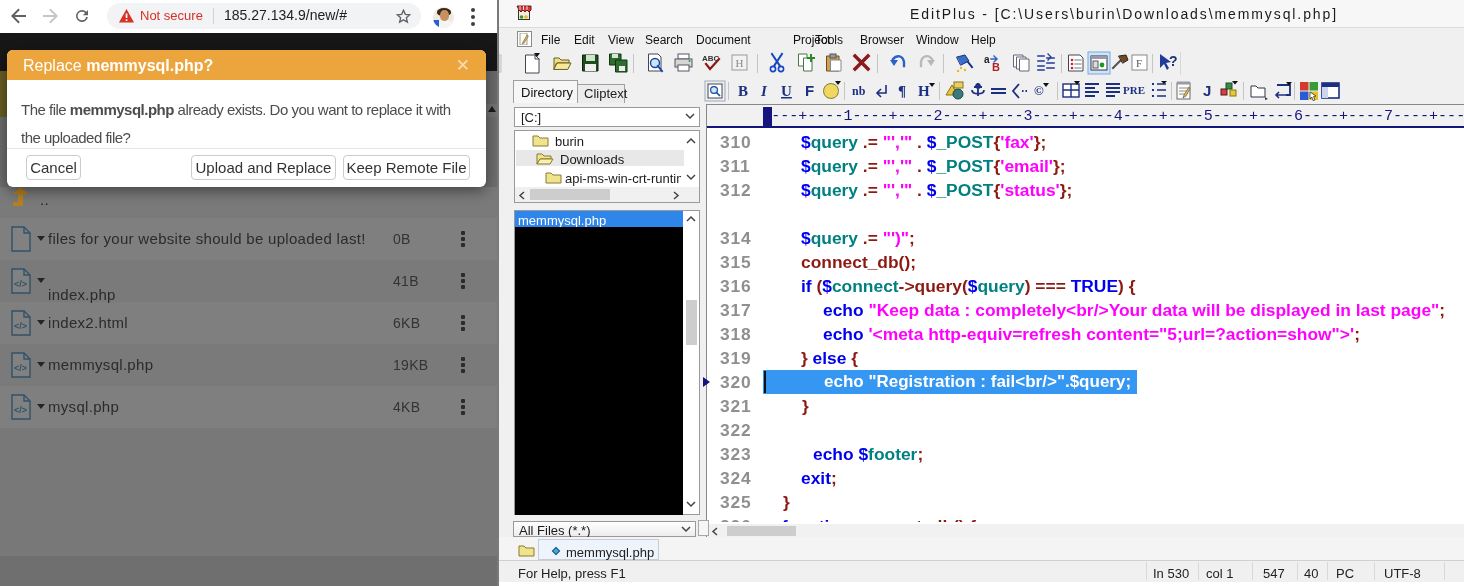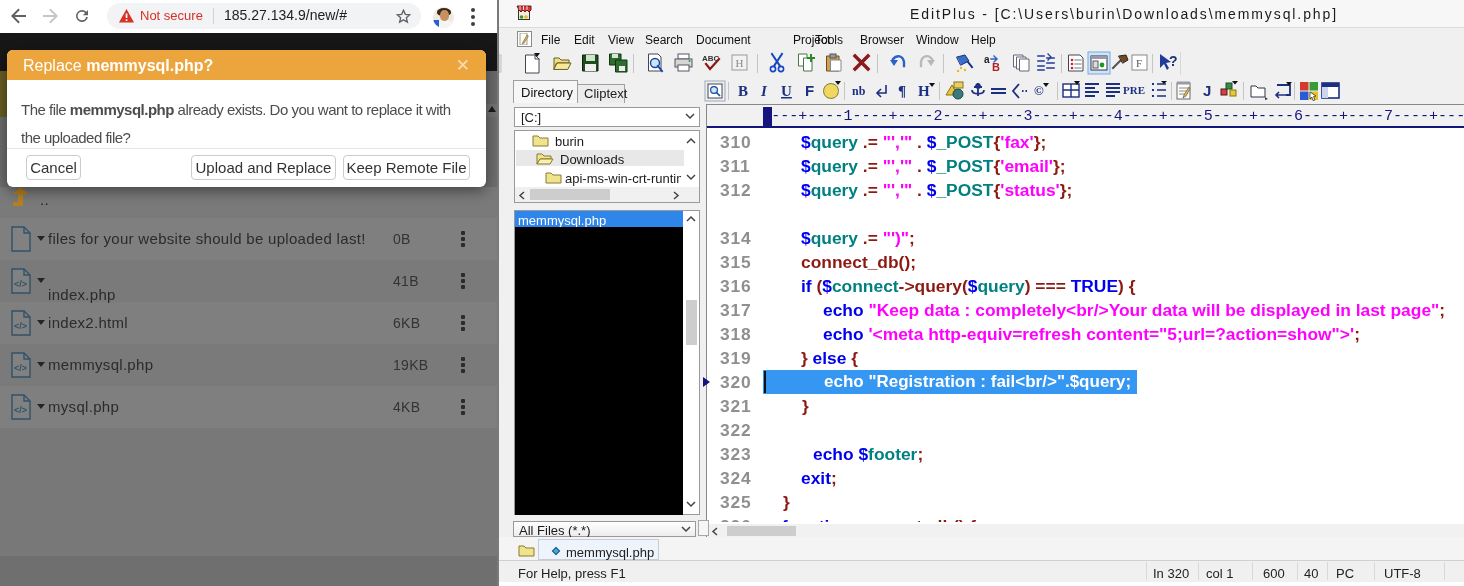--- a/index.html
+++ b/index.html
@@ -612,23 +612,23 @@
       <div class="abs" style="left:0;top:560px;width:967px;height:22px;background:#f0f0f0;border-top:1px solid #d0d0d0;"></div>
       <div class="abs" style="left:0;top:582px;width:967px;height:4px;background:#fff;"></div>
       <div class="abs ui" style="left:21px;top:566px;color:#222;">For Help, press F1</div>
       <div class="abs" style="left:649px;top:562px;width:1px;height:18px;background:#d8d8d8;"></div>
       <div class="abs" style="left:701px;top:562px;width:1px;height:18px;background:#d8d8d8;"></div>
       <div class="abs" style="left:755px;top:562px;width:1px;height:18px;background:#d8d8d8;"></div>
       <div class="abs" style="left:800px;top:562px;width:1px;height:18px;background:#d8d8d8;"></div>
       <div class="abs" style="left:830px;top:562px;width:1px;height:18px;background:#d8d8d8;"></div>
       <div class="abs" style="left:877px;top:562px;width:1px;height:18px;background:#d8d8d8;"></div>
       <div class="abs" style="left:947px;top:562px;width:1px;height:18px;background:#d8d8d8;"></div>
-      <div class="abs ui" style="left:656px;top:566px;color:#222;">In 320</div>
+      <div class="abs ui" style="left:656px;top:566px;color:#222;">In 530</div>
       <div class="abs ui" style="left:709px;top:566px;color:#222;">col 1</div>
-      <div class="abs ui" style="left:766px;top:566px;color:#222;">600</div>
+      <div class="abs ui" style="left:766px;top:566px;color:#222;">547</div>
       <div class="abs ui" style="left:807px;top:566px;color:#222;">40</div>
       <div class="abs ui" style="left:839px;top:566px;color:#222;">PC</div>
       <div class="abs ui" style="left:887px;top:566px;color:#222;">UTF-8</div>
     </div>
     <div class="abs" style="left:201px;top:520px;width:11px;height:16px;background:#f6f6f6;border:1px solid #a8a8a8;"></div>
 
     <svg class="abs" style="left:205px;top:376px;" width="9" height="12" viewBox="0 0 9 12">
         <path d="M1 1 L8 6 L1 11 Z" fill="#15157e"></path>
       </svg>
   </div>

